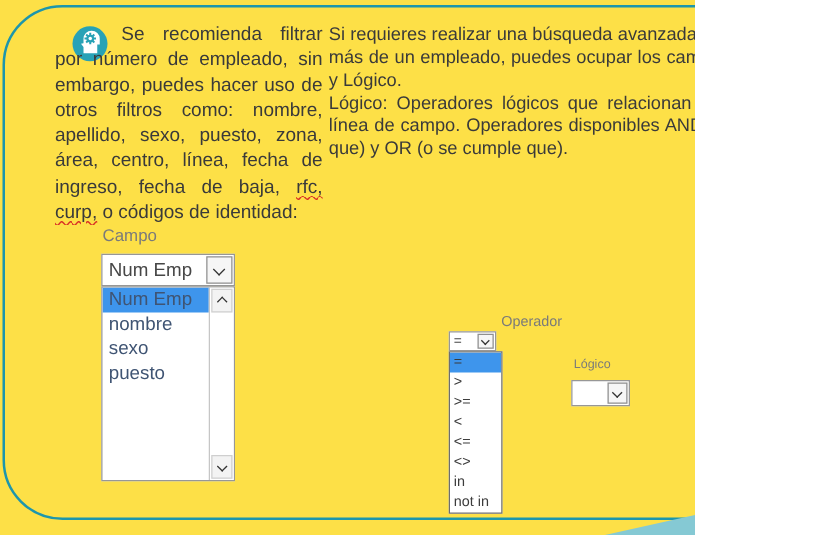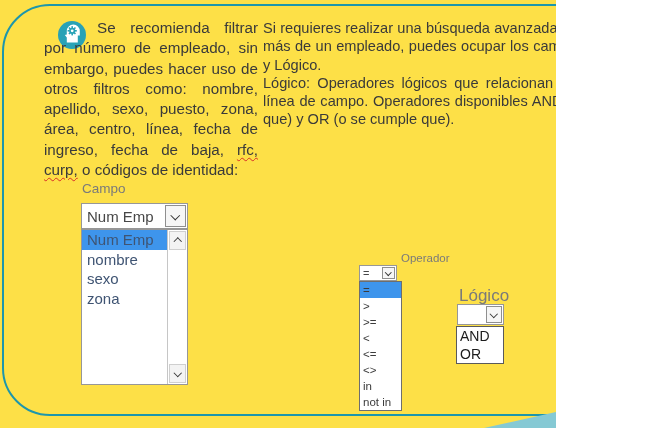--- a/index.html
+++ b/index.html
@@ -49,21 +49,21 @@
           box-sizing:border-box;display:flex;align-items:center;justify-content:center;cursor:pointer;}
   .scrbtn.up{top:1px;} .scrbtn.down{bottom:1px;}
   
   .oper-label{left:361px;top:252px;font-size:11.5px;margin-left:40px;}
   .oper-select{left:359px;top:265px;width:38px;height:16px;font-size:11px;}
   .oper-select .selval{left:3px;right:14px;}
   .oper-select .ddbtn{width:13px;}
   .oper-list{left:359px;top:281px;width:43px;height:130px;border-color:#6e6e6e;}
   .oper-list .opt{height:16px;padding-left:3px;font-size:11.5px;color:#3c3c3c;}
   
-  .log-label{left:459px;top:286px;font-size:17px;}
+  .log-label{left:459px;top:286px;font-size:10px;}
   .log-select{left:457px;top:304px;width:47px;height:21px;font-size:13px;}
   .log-select .ddbtn{width:16px;}
   .log-list{left:456px;top:326px;width:48px;height:38px;border-color:#5a5a5a;}
   .log-list .opt{height:18px;padding-left:3px;font-size:14px;color:#1c1c1c;}
 </style>
 </head>
 <body>
 
 <div id="canvas">
 
@@ -106,21 +106,21 @@
     <div class="selval">Num Emp</div>
     <div class="ddbtn">
       <i class="chev c6"></i>
     </div>
   </div>
 
   <div class="listbox campo-list">
     <div class="opt sel">Num Emp</div>
     <div class="opt">nombre</div>
     <div class="opt">sexo</div>
-    <div class="opt">zona</div>
+    <div class="opt">puesto</div>
     <div class="scrollbar">
       <div class="scrbtn up">
         <i class="chev up c5"></i>
       </div>
       <div class="scrbtn down">
         <i class="chev c5"></i>
       </div>
     </div>
   </div>
 
@@ -146,18 +146,14 @@
 
   <div class="wlabel log-label">Lógico</div>
 
   <div class="select log-select">
     <div class="selval"></div>
     <div class="ddbtn">
       <i class="chev c5"></i>
     </div>
   </div>
 
-  <div class="listbox log-list">
-    <div class="opt">AND</div>
-    <div class="opt">OR</div>
-  </div>
 
 </div>
 
 </body></html>

